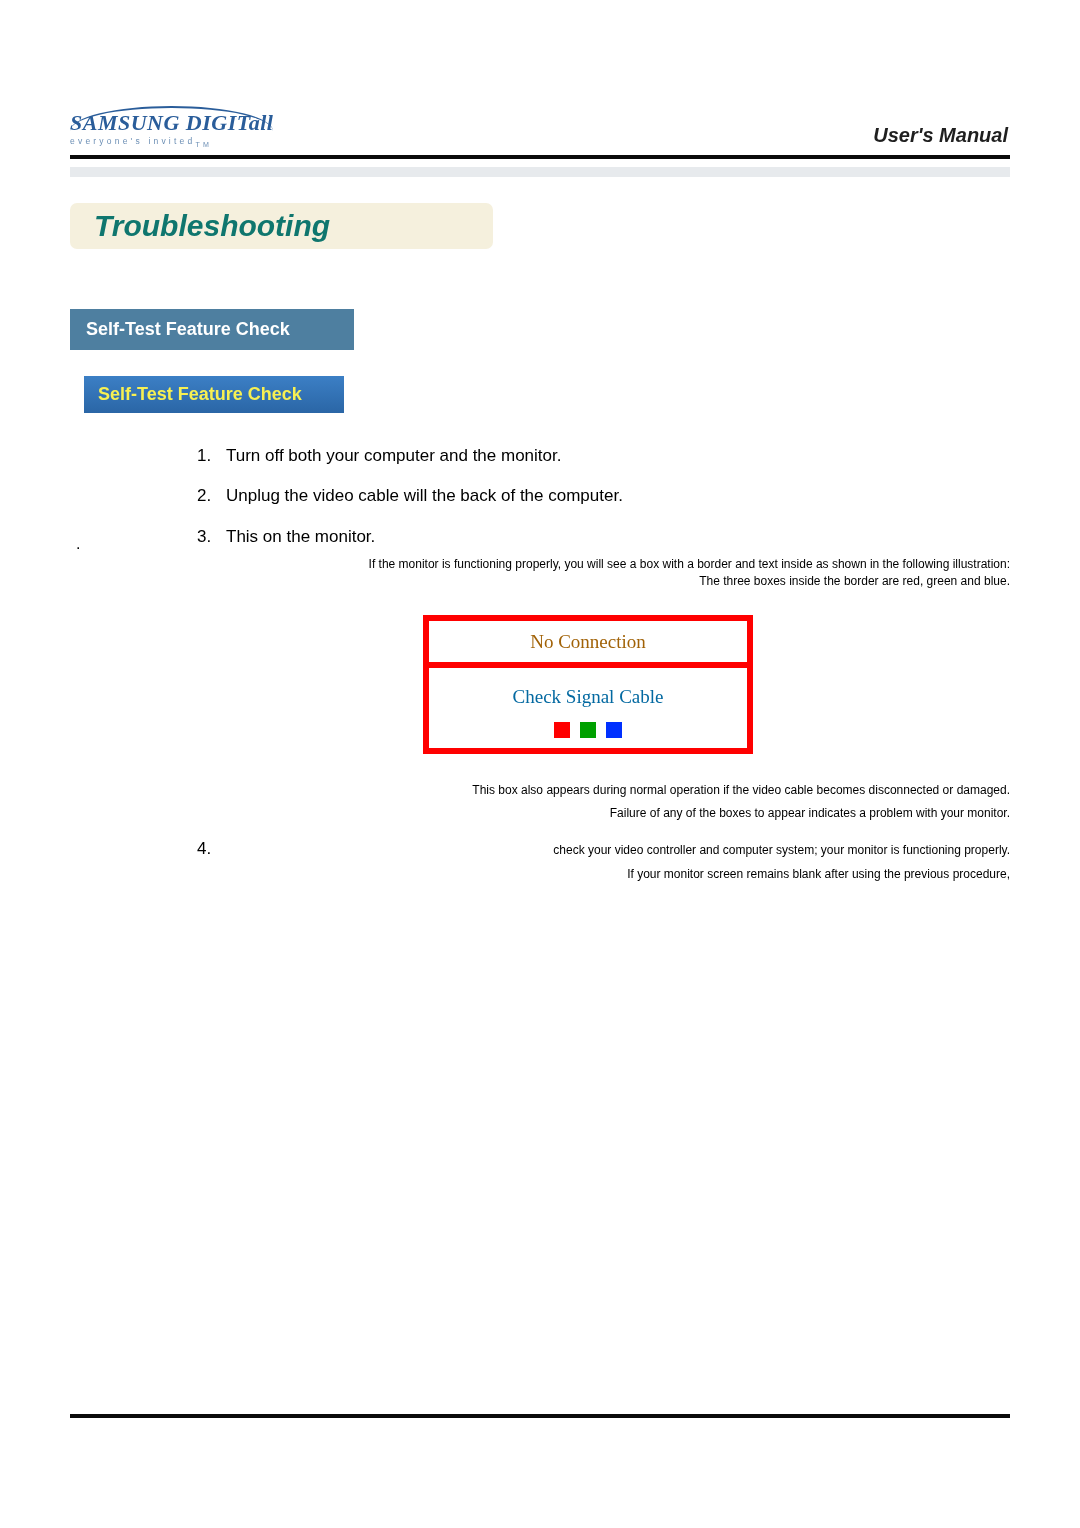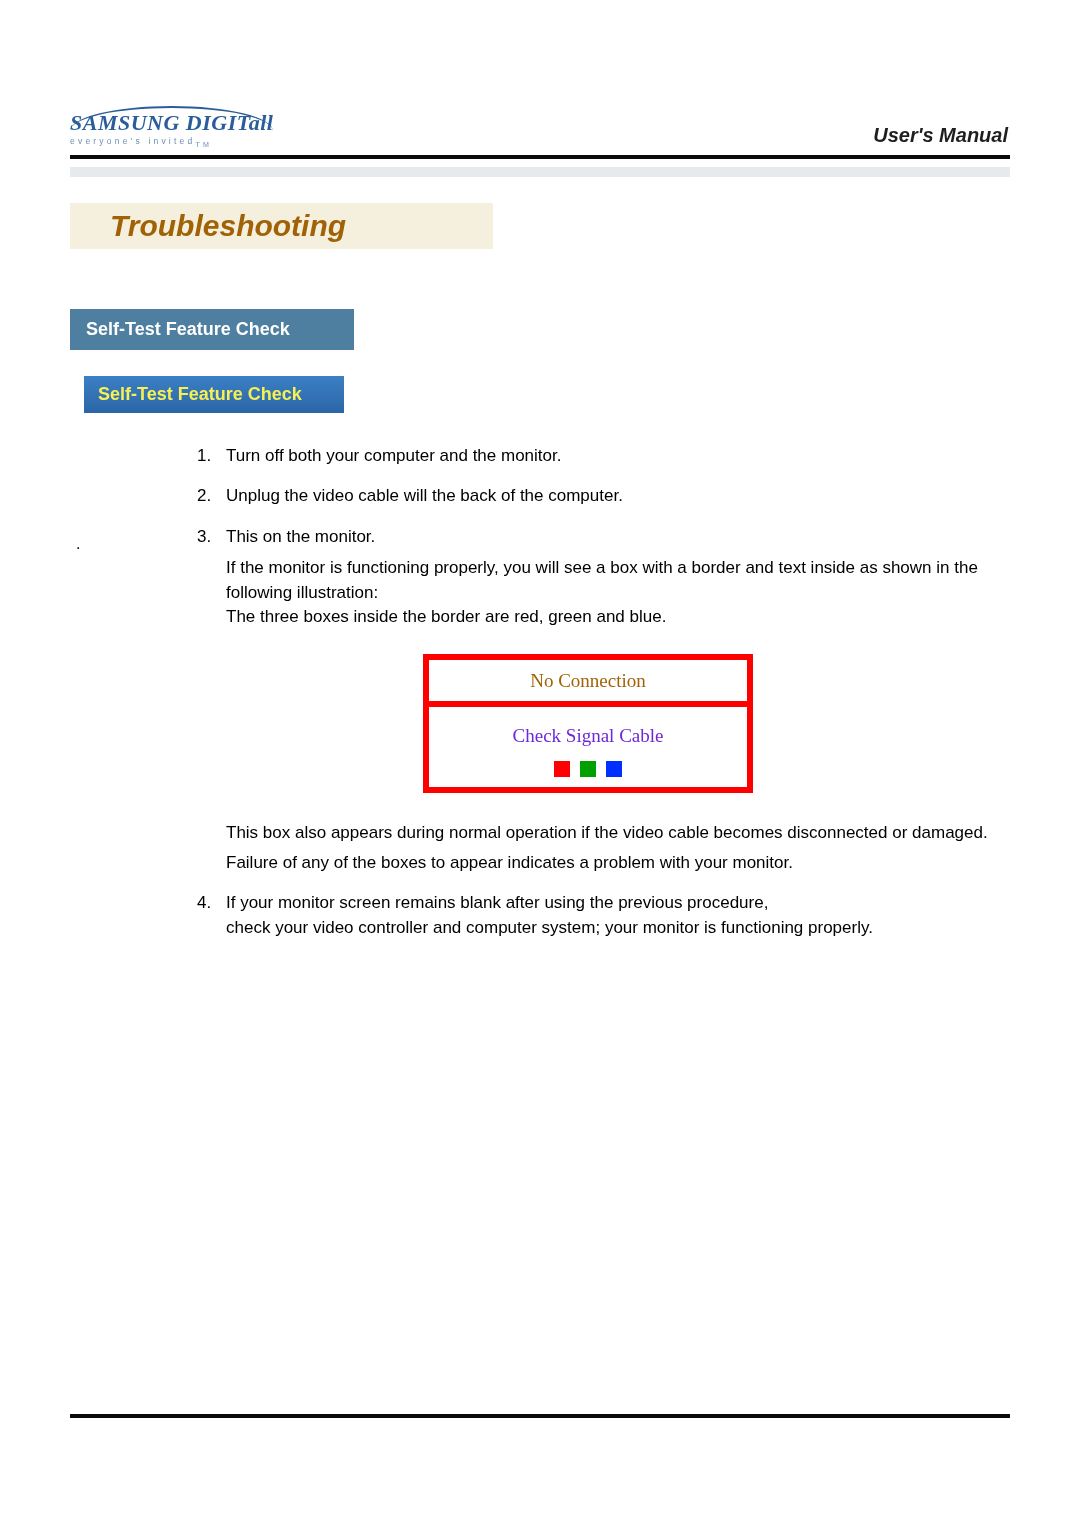--- a/index.html
+++ b/index.html
@@ -67,25 +67,26 @@
   .title-bar {
     margin-top: 26px;
     display: flex;
     height: 46px;
   }
   .title-bar-left {
     flex: 1;
     background: #f5f0dd;
     display: flex;
     align-items: center;
-    padding-left: 40px;
+    padding-left: 24px;
     font-size: 30px;
     font-weight: bold;
     font-style: italic;
-    color: #a16207;
+    color: #0f766e;
+    border-radius: 7px;
   }
   .title-bar-right {
     width: 55%;
     background: #ffffff;
   }
   .chip-dark {
     margin-top: 60px;
     background: #4e7fa0;
     color: #fff;
     font-weight: bold;
@@ -125,22 +126,23 @@
     padding-left: 90px;
     font-size: 17px;
     line-height: 1.55;
   }
   ol.steps > li {
     padding-left: 10px;
     margin-bottom: 14px;
   }
   .para {
     margin: 6px 0 0 0;
-    font-size: 17px;
+    font-size: 12px;
     line-height: 1.45;
+    text-align: right;
   }
   .illustration-wrap {
     display: flex;
     justify-content: center;
     margin: 24px 0 28px -60px;
   }
   .illustration {
     width: 330px;
     background: #ff0000;
     padding: 6px;
@@ -156,21 +158,21 @@
     margin-bottom: 6px;
   }
   .illus-body {
     background: #ffffff;
     text-align: center;
     padding: 14px 0 10px 0;
   }
   .illus-body-text {
     font-family: "Times New Roman", serif;
     font-size: 19px;
-    color: #6d28d9;
+    color: #0369a1;
     margin-bottom: 10px;
   }
   .rgb-row {
     display: flex;
     justify-content: center;
     gap: 10px;
   }
   .sq {
     width: 16px;
     height: 16px;
@@ -238,20 +240,20 @@
                 <div class="sq blue"></div>
               </div>
             </div>
           </div>
         </div>
 
         <p class="para" style="margin-top:0">This box also appears during normal operation if the video cable becomes disconnected or damaged.</p>
         <p class="para">Failure of any of the boxes to appear indicates a problem with your monitor.</p>
       </li>
       <li>
+        <p class="para" style="margin-top:0">check your video controller and computer system; your monitor is functioning properly.</p>
         <p class="para">If your monitor screen remains blank after using the previous procedure,</p>
-        <p class="para" style="margin-top:0">check your video controller and computer system; your monitor is functioning properly.</p>
       </li>
     </ol>
   </div>
 
   <div class="footer-rule"></div>
 </div>
 
 </body></html>

